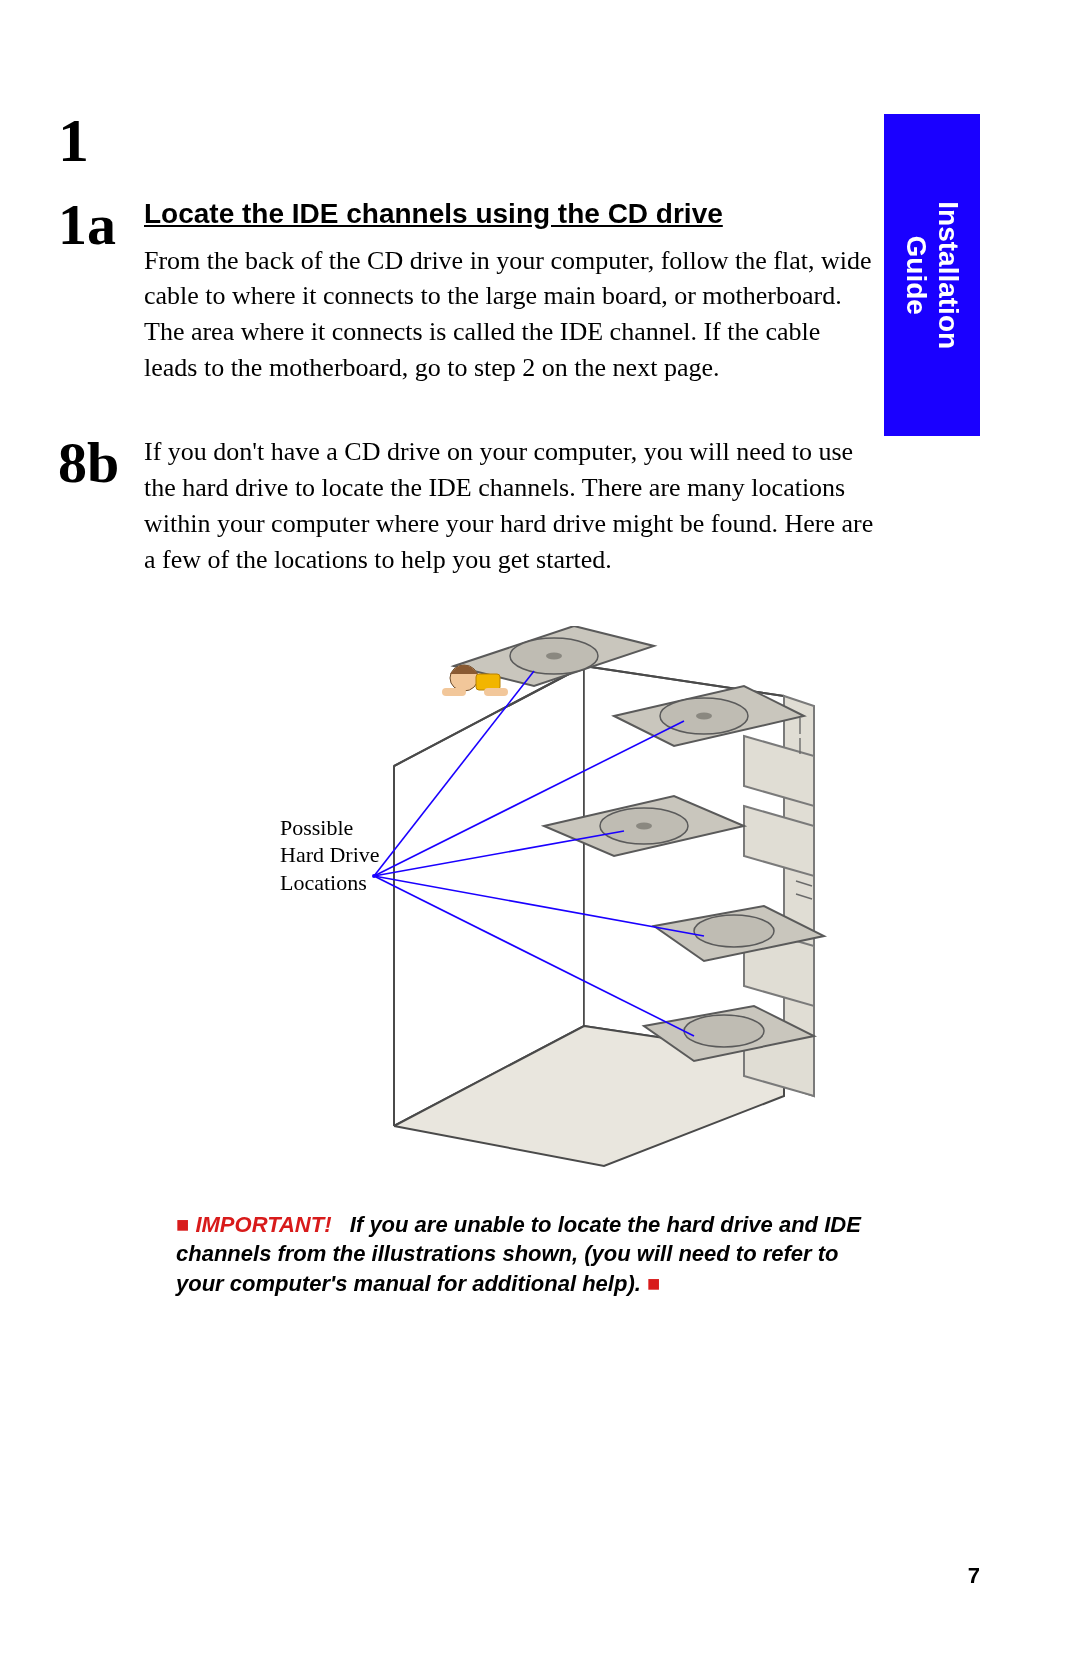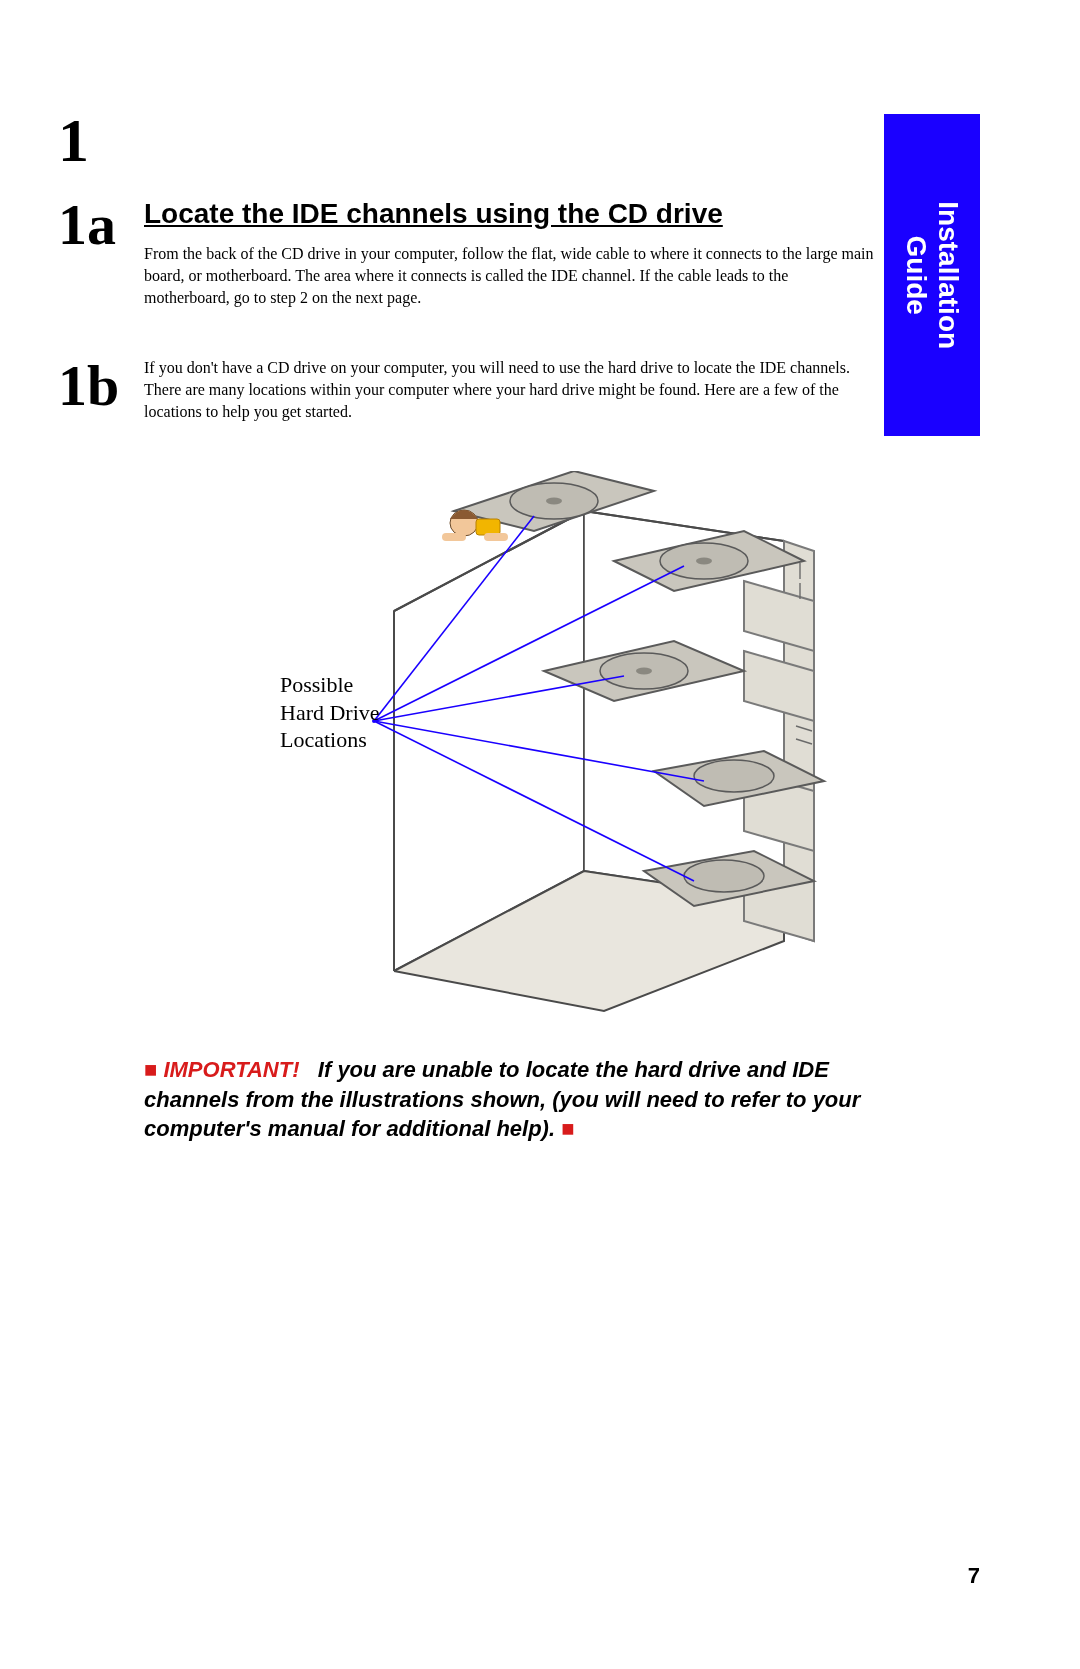--- a/index.html
+++ b/index.html
@@ -69,49 +69,49 @@
   .step-subtitle {
     font-family: Helvetica, Arial, sans-serif;
     font-weight: 700;
     font-size: 28px;
     line-height: 1.25;
     margin: 0 0 12px 0;
     text-decoration: underline;
   }
   .para {
     font-family: Georgia, 'Times New Roman', serif;
-    font-size: 16px;
+    font-size: 26px;
     line-height: 1.38;
     margin: 0 4px 18px 0;
   }
   .indent-block {
     margin-left: 86px;
   }
   .figure {
     position: relative;
     width: 680px;
     height: 560px;
     margin: 10px 0 24px 40px;
   }
   .figure svg { width: 100%; height: 100%; }
   .fig-label {
     position: absolute;
     left: 96px;
-    top: 200px;
+    top: 188px;
     font-family: Georgia, 'Times New Roman', serif;
     font-size: 22px;
     line-height: 1.25;
   }
   .important {
     font-family: Helvetica, Arial, sans-serif;
     font-style: italic;
     font-weight: 700;
     font-size: 22px;
     line-height: 1.35;
-    margin-left: 86px;
+    margin-left: 118px;
   }
   .important .kw { color: #d81b1b; }
   .important .sq { color: #d81b1b; font-style: normal; }
   .page-num {
     position: absolute;
     right: 100px;
     bottom: 80px;
     font-family: Helvetica, Arial, sans-serif;
     font-weight: 700;
     font-size: 22px;
@@ -137,21 +137,21 @@
 
     <div class="step">
       <div class="step-num sub">1a</div>
       <div class="step-body">
         <h3 class="step-subtitle">Locate the IDE channels using the CD drive</h3>
         <p class="para">From the back of the CD drive in your computer, follow the flat, wide cable to where it connects to the large main board, or motherboard.  The area where it connects is called the IDE channel. If the cable leads to the motherboard, go to step 2 on the next page.</p>
       </div>
     </div>
 
     <div class="step">
-      <div class="step-num sub">1b</div>
+      <div class="step-num sub">8b</div>
       <div class="step-body">
         <p class="para">If you don't have a CD drive on your computer, you will need to use the hard drive to locate the IDE channels.  There are many locations within your computer where your hard drive might be found.  Here are a few of the locations to help you get started.</p>
       </div>
     </div>
 
     <div class="indent-block">
       <div class="figure">
         <svg viewBox="0 0 680 560" xmlns="http://www.w3.org/2000/svg">
 
           <g stroke="#4a4a4a" stroke-width="2" fill="none">

